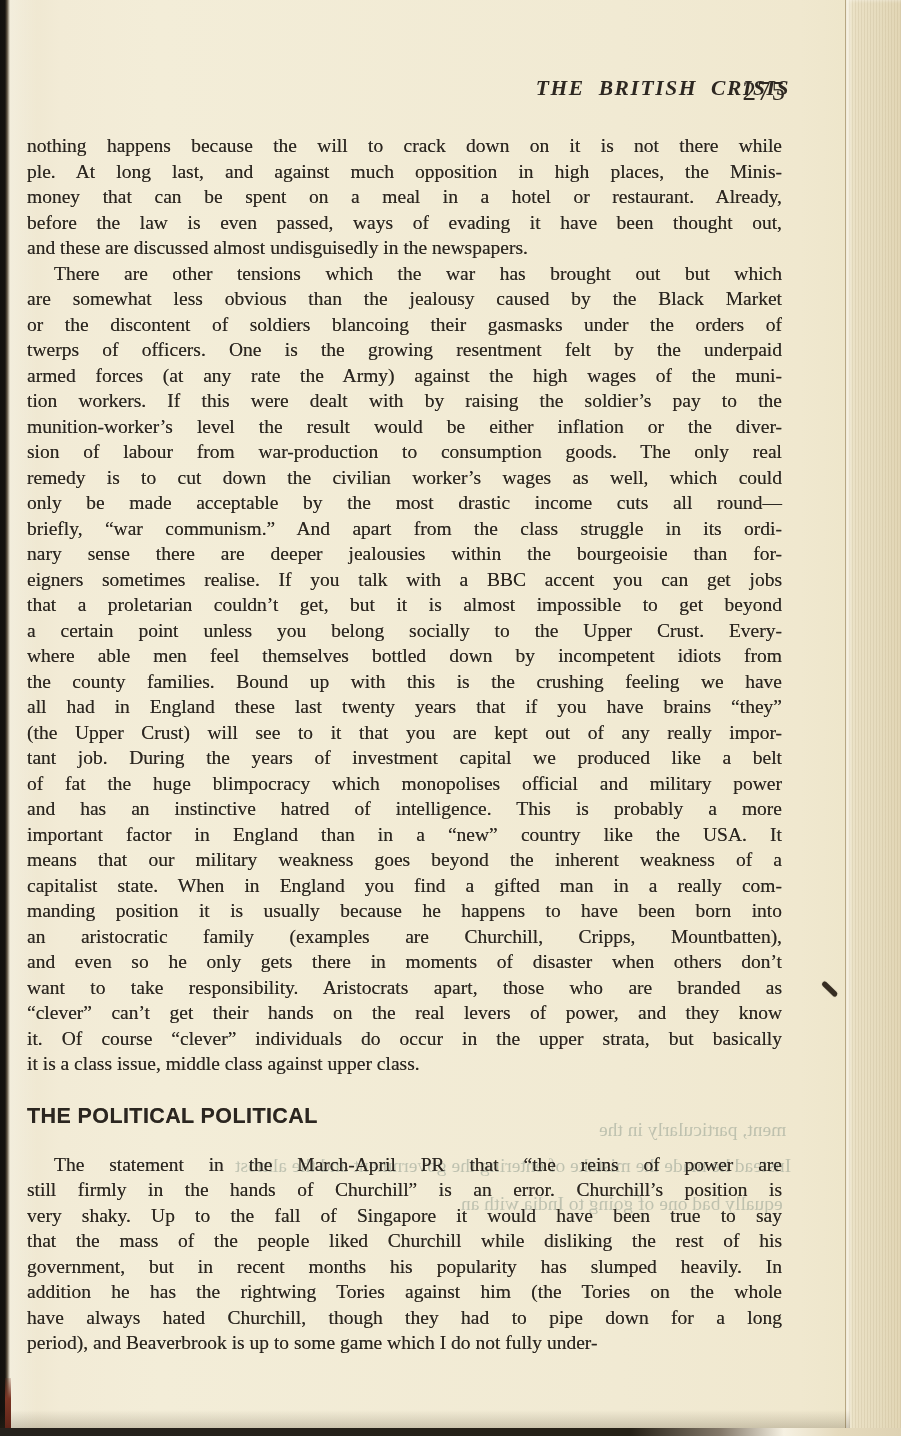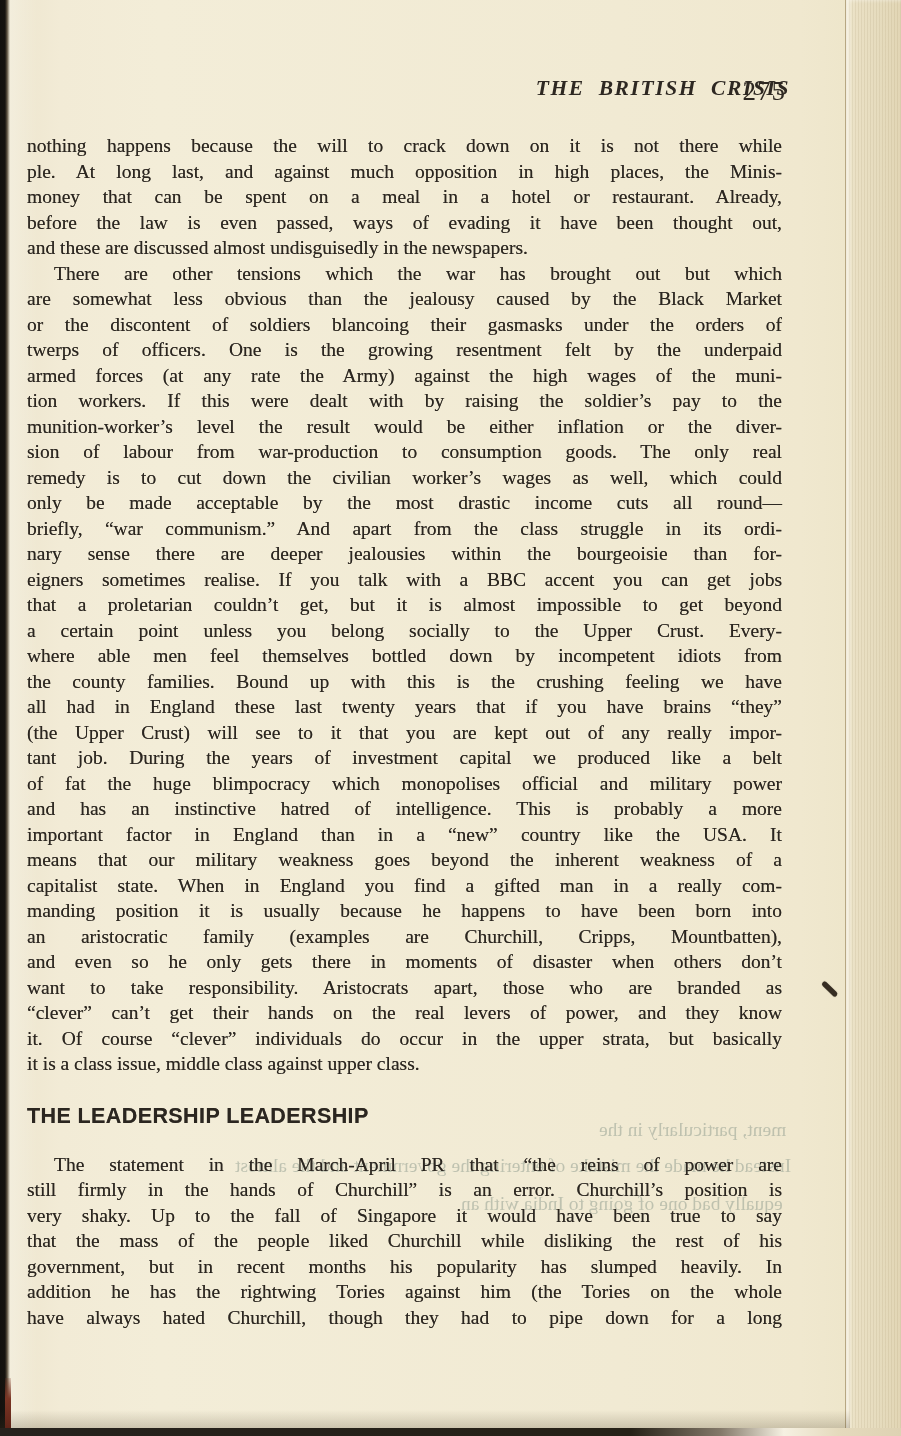--- a/index.html
+++ b/index.html
@@ -160,29 +160,30 @@
         <div class="tline">means that our military weakness goes beyond the inherent weakness of a</div>
         <div class="tline">capitalist state. When in England you find a gifted man in a really com-</div>
         <div class="tline">manding position it is usually because he happens to have been born into</div>
         <div class="tline">an aristocratic family (examples are Churchill, Cripps, Mountbatten),</div>
         <div class="tline">and even so he only gets there in moments of disaster when others don’t</div>
         <div class="tline">want to take responsibility. Aristocrats apart, those who are branded as</div>
         <div class="tline">“clever” can’t get their hands on the real levers of power, and they know</div>
         <div class="tline">it. Of course “clever” individuals do occur in the upper strata, but basically</div>
         <div class="tline last">it is a class issue, middle class against upper class.</div>
       </div>
-      <div class="section-heading">THE LEADERSHIP LEADERSHIP</div>
+      <div class="section-heading">THE POLITICAL POLITICAL</div>
       <div class="para">
         <div class="tline indent">The statement in the March-April PR that “the reins of power are</div>
         <div class="tline">still firmly in the hands of Churchill” is an error. Churchill’s position is</div>
         <div class="tline">very shaky. Up to the fall of Singapore it would have been true to say</div>
         <div class="tline">that the mass of the people liked Churchill while disliking the rest of his</div>
         <div class="tline">government, but in recent months his popularity has slumped heavily. In</div>
         <div class="tline">addition he has the rightwing Tories against him (the Tories on the whole</div>
         <div class="tline">have always hated Churchill, though they had to pipe down for a long</div>
+        <div class="tline last">period), and Beaverbrook is up to some game which I do not fully under-</div>
       </div>
     </div>
 
   <div class="pen-mark"></div>
 
   <div class="left-binding"></div>
   <div class="binding-red-streak"></div>
   <div class="fore-edge"></div>
   <div class="bottom-shadow"></div>
   <div class="bottom-edge"></div>

